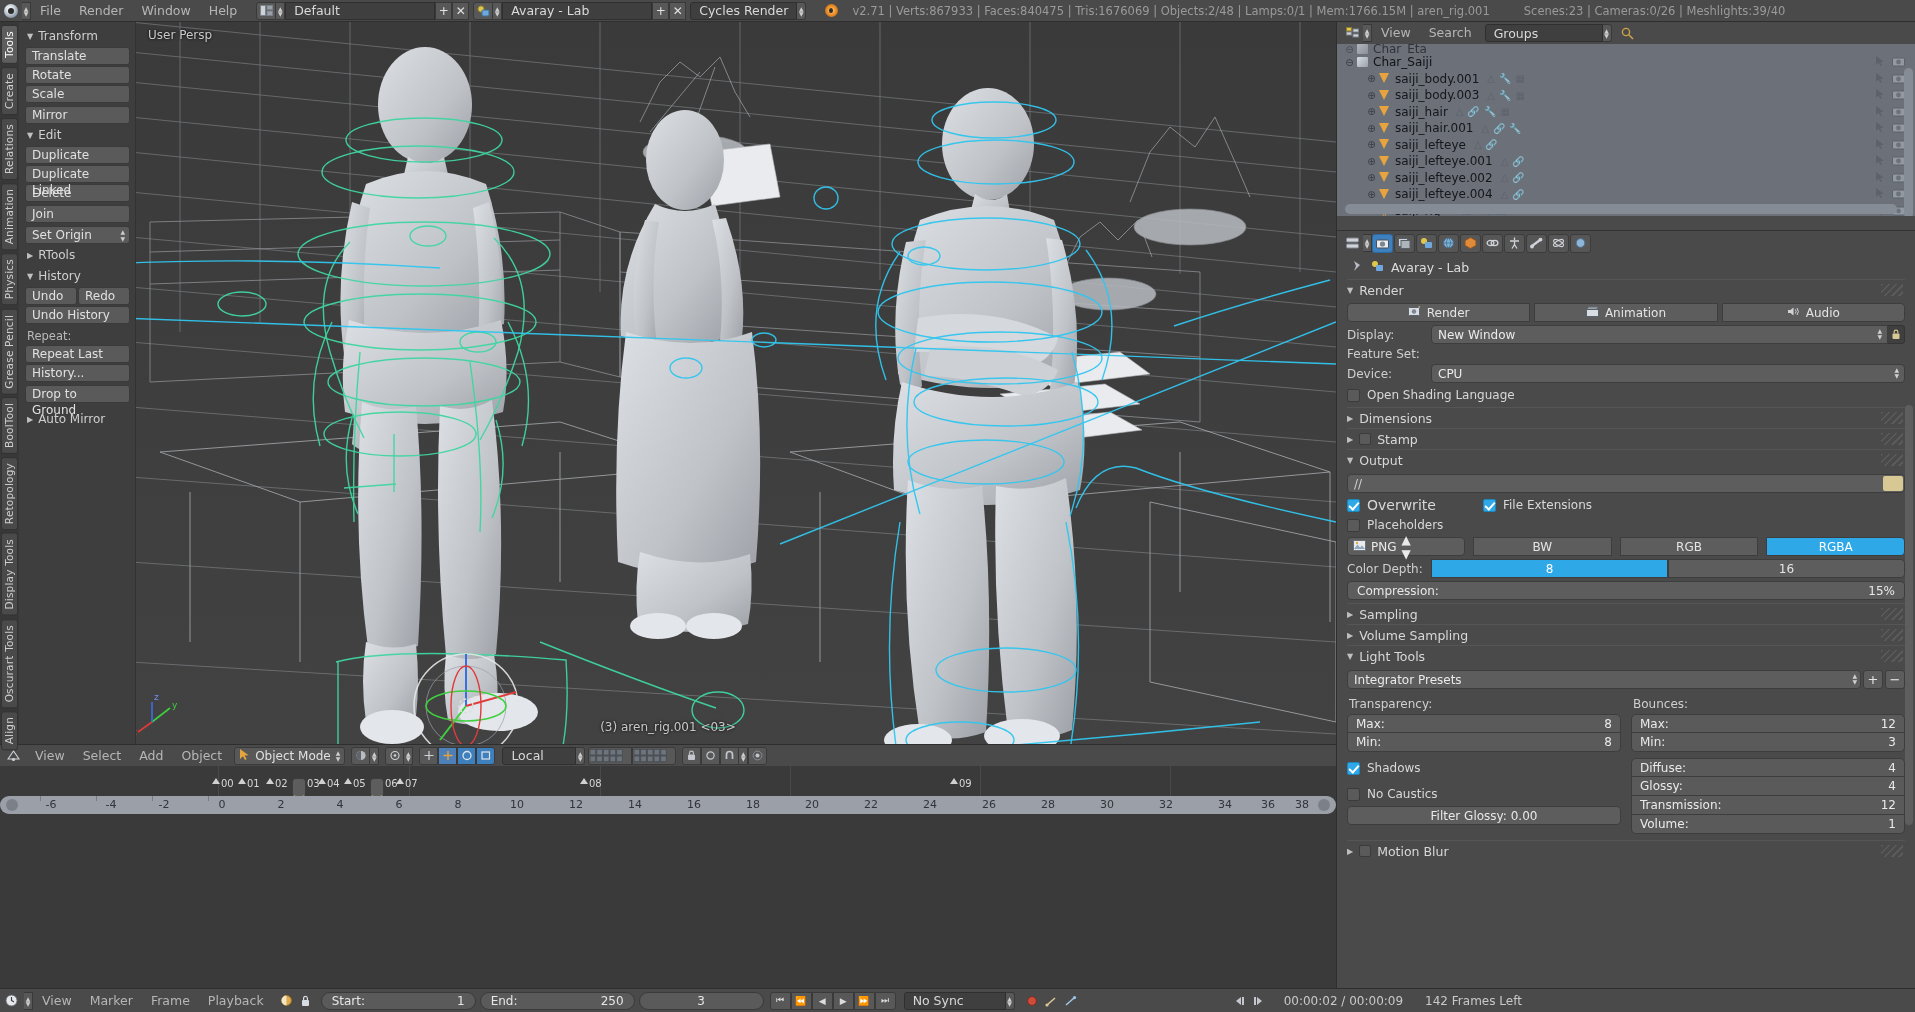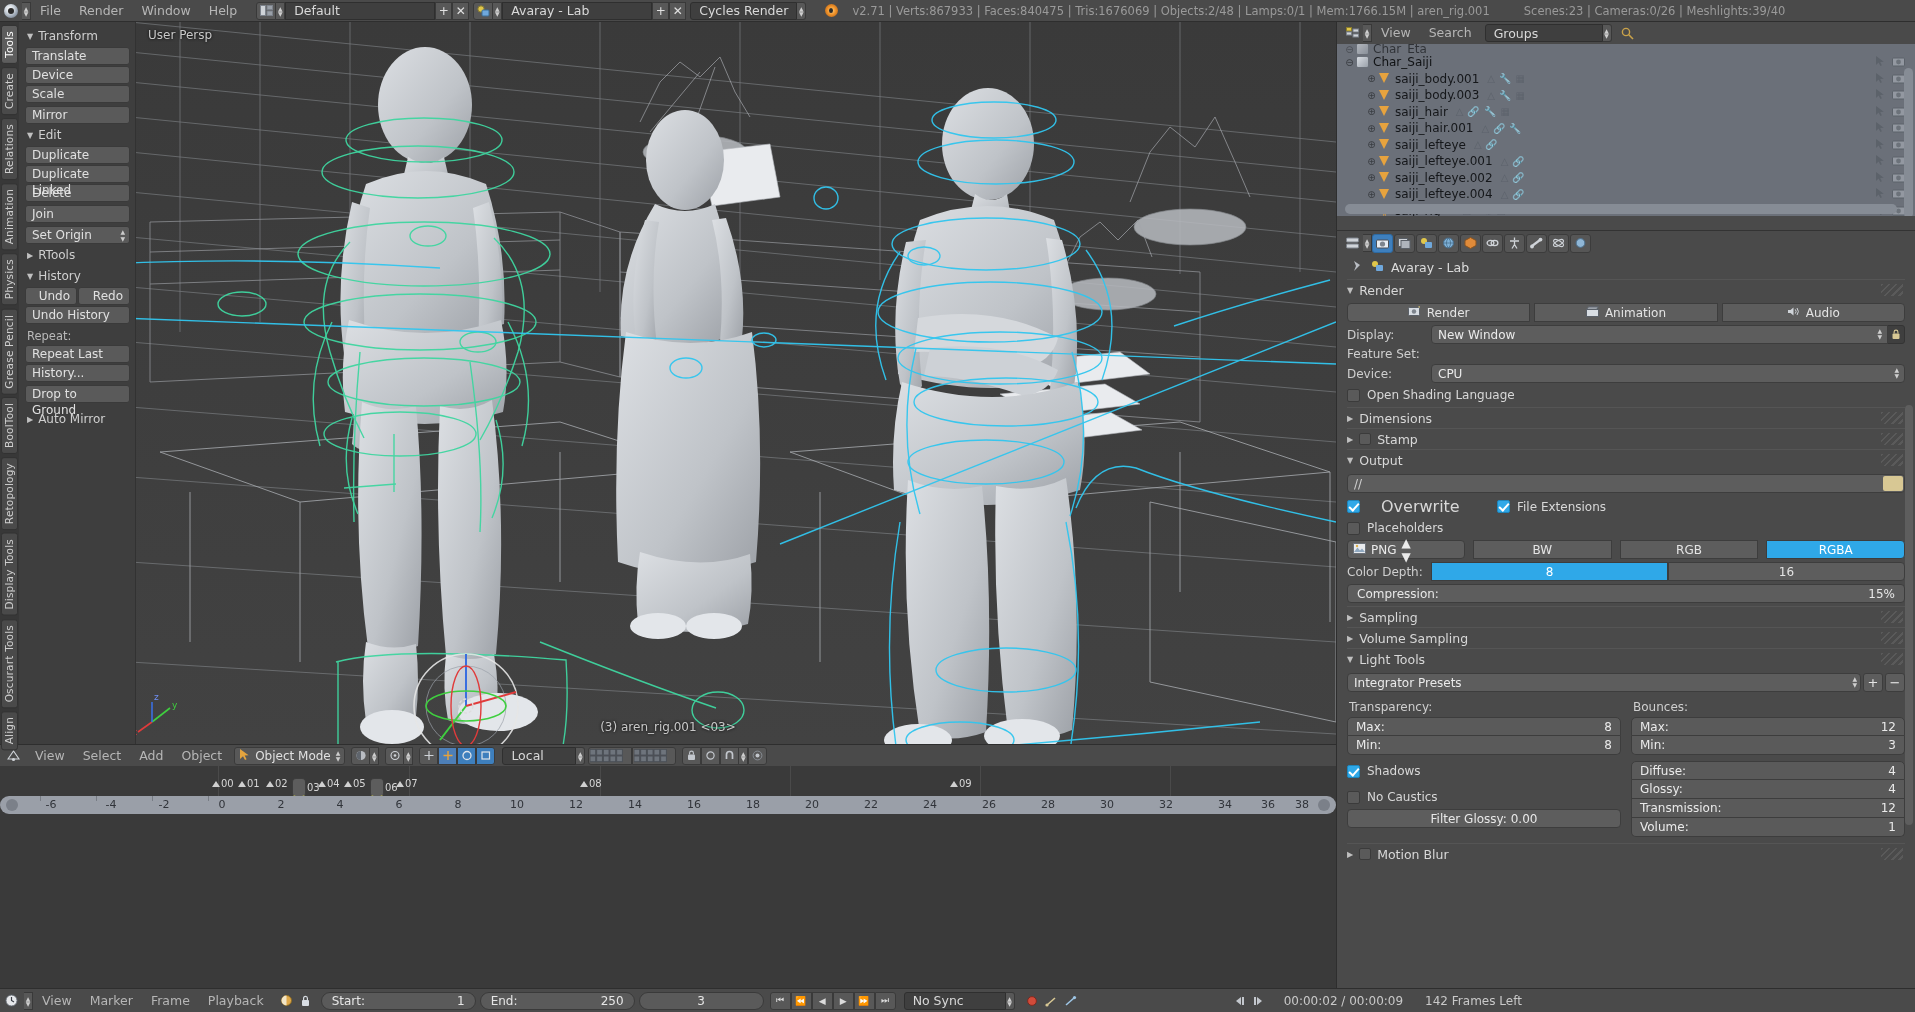--- a/index.html
+++ b/index.html
@@ -47,42 +47,42 @@
     color:#cfcfcf; font-size:10.5px; writing-mode:vertical-rl; text-orientation:mixed;
     transform:rotate(180deg); padding:5px 1px; margin:3px 1px; letter-spacing:0.2px; text-align:center;}
   .vtab.active { background:#5d5d5d; color:#fff; }
   .shelf-body { position:absolute; left:19px; top:0; right:0; bottom:0; padding:4px 5px 0 6px; }
   .panel-h { color:#cfcfcf; font-size:12px; padding:3px 0 4px 2px; display:flex; align-items:center; gap:5px;}
   .tri { font-size:8px; color:#c0c0c0; }
   .btn { background:#5a5a5a; border:1px solid #3a3a3a; border-radius:3px; color:#e0e0e0;
     font-size:12px; height:18px; line-height:16px; padding:0 6px; margin-bottom:1px; display:block; }
   .btn.join { margin-top:3px; }
   .btnrow { display:flex; gap:1px; margin-bottom:1px; }
-  .btnrow .btn { flex:1; margin-bottom:0; text-align:right; }
+  .btnrow .btn { flex:1; margin-bottom:0; text-align:left; }
   .lbl { color:#b9b9b9; font-size:11.5px; padding:4px 0 2px 2px; }
 
   
   .vp-header { position:absolute; left:0; top:744px; width:1336px; height:22px;
     background:#4a4a4a; display:flex; align-items:center; gap:0px; border-top:1px solid #2e2e2e;}
   .vh-menu { padding:0 9px; color:#b6b6b6; font-size:12.5px; line-height:22px; }
   .mode-sel { display:flex; align-items:center; height:18px; background:#585858;
     border:1px solid #3a3a3a; border-radius:3px; padding:0 4px; gap:5px; color:#e0e0e0; font-size:12px; margin:0 3px;}
   .hico { width:19px;height:18px;background:#585858;border:1px solid #3a3a3a;
     display:flex;align-items:center;justify-content:center; }
   .hico.on { background:#4d7fb8; }
   .hico.blue { background:#3e7fbd; }
   .igroup{display:flex;margin:0 3px;}
   .igroup .hico:first-child{border-radius:3px 0 0 3px;}
   .igroup .hico:last-child{border-radius:0 3px 3px 0;}
 
   
   .dope { position:absolute; left:0; top:766px; width:1336px; height:48px; background:#3a3a3a; }
   .dope-ruler { position:absolute; left:0; top:0; width:1336px; height:30px; background:#3a3a3a; }
   .tl-tick { position:absolute; top:0; width:1px; height:30px; background:#4a4a4a; }
-  .marker { position:absolute; top:12px; font-size:10px; color:#d6d6d6; display:flex; align-items:center; gap:1px;}
+  .marker { position:absolute; top:12px; font-size:10px; color:#d6d6d6; display:flex; gap:1px;}
   .mtri { width:0;height:0;border-left:4px solid transparent;border-right:4px solid transparent;border-bottom:6px solid #d0d0d0;}
   .mtri.sel { border-bottom-color:#e7e34a;}
   .scrollruler { position:absolute; left:0; top:30px; width:1336px; height:18px;
     background:#9a9fa8; border-radius:9px; }
   .sr-num { position:absolute; top:2px; font-size:11px; color:#31343a; transform:translateX(-50%); }
   .sr-tick { position:absolute; top:0; width:1px; height:5px; background:#787d85; }
   .sr-handle { position:absolute; top:3px; width:12px; height:12px; border-radius:50%; background:#7b8089; }
 
   
   .statusbar { position:absolute; left:0; top:988px; width:1915px; height:24px;
@@ -457,21 +457,21 @@
       <div class="vtab">Display Tools</div>
       <div class="vtab">Oscurart Tools</div>
       <div class="vtab">Align</div>
     </div>
     <div class="shelf-body">
       <div class="panel-h">
         <span class="tri">▼</span>
         <span>Transform</span>
       </div>
       <div class="btn">Translate</div>
-      <div class="btn">Device</div>
+      <div class="btn">Rotate</div>
       <div class="btn">Scale</div>
       <div class="btn join">Mirror</div>
 
       <div class="panel-h">
         <span class="tri">▼</span>
         <span>Edit</span>
       </div>
       <div class="btn">Duplicate</div>
       <div class="btn">Duplicate Linked</div>
       <div class="btn">Delete</div>
@@ -1085,21 +1085,21 @@
       <div class="sec-h">
         <span class="tri">▼</span>
         <span>Output</span>
       </div>
       <div class="pathfield">
         <span>//</span>
         <span class="folderbtn"></span>
       </div>
       <div style="display:flex;align-items:center;gap:0;margin:4px 0">
         <span class="cb on"></span>
-        <span style="margin-left:21px;width:116px;font-size:16px">Overwrite</span>
+        <span style="margin-left:7px;width:116px;font-size:14px">Overwrite</span>
         <span class="cb on"></span>
         <span style="margin-left:7px;font-size:12px">File Extensions</span>
       </div>
       <div class="cbrow">
         <span class="cb"></span>
         <span>Placeholders</span>
       </div>
       <div class="segrow">
         <div class="fmt">
           <span><svg width="13" height="11" viewBox="0 0 13 11">

